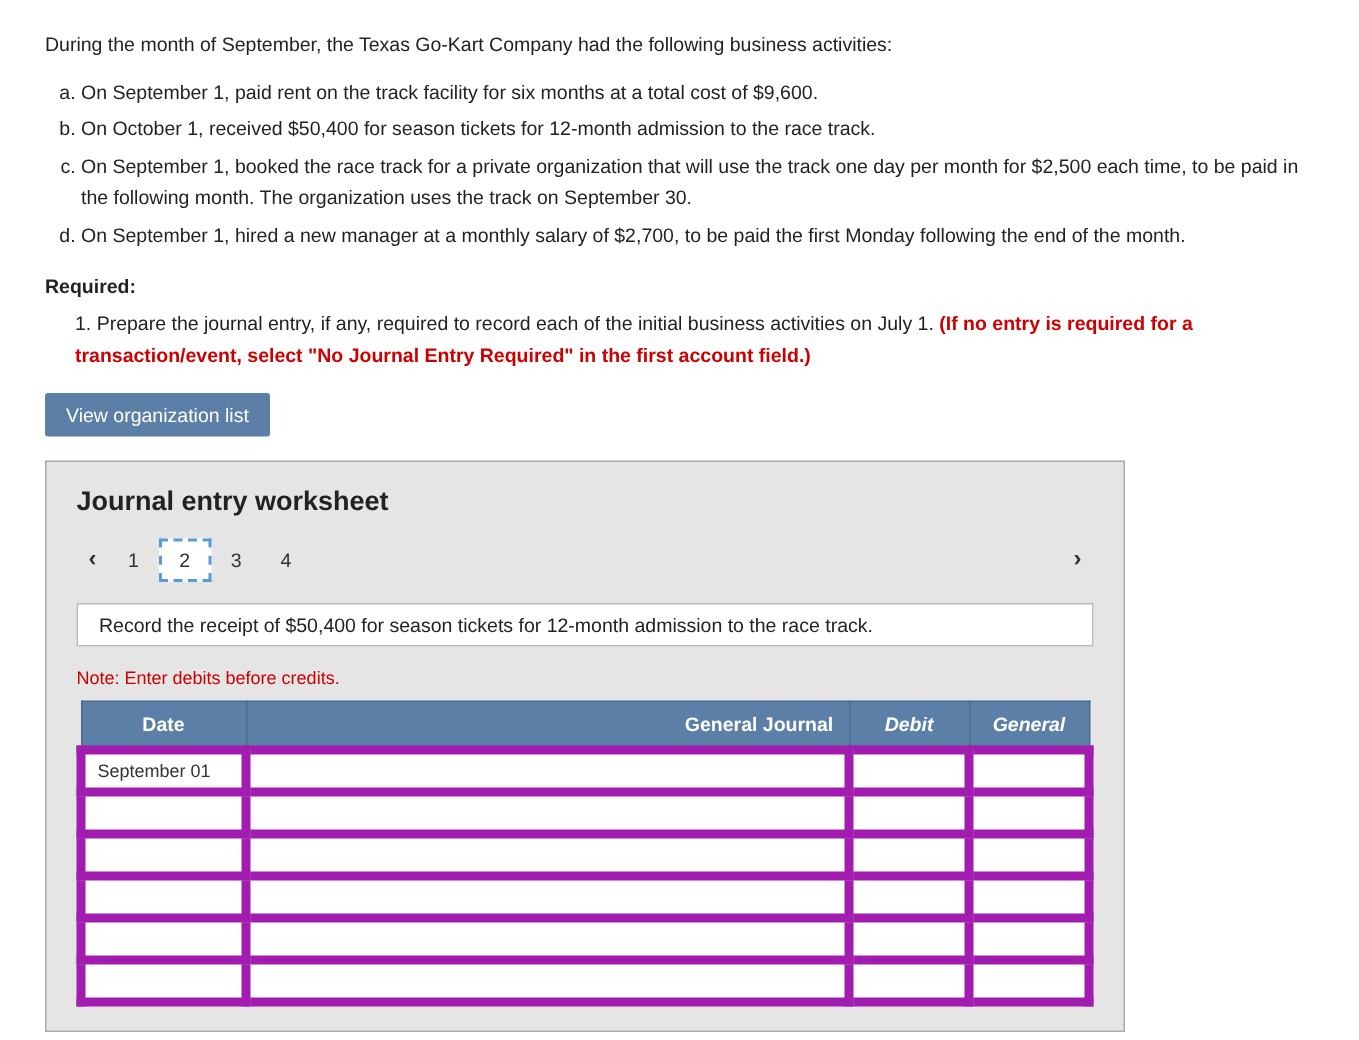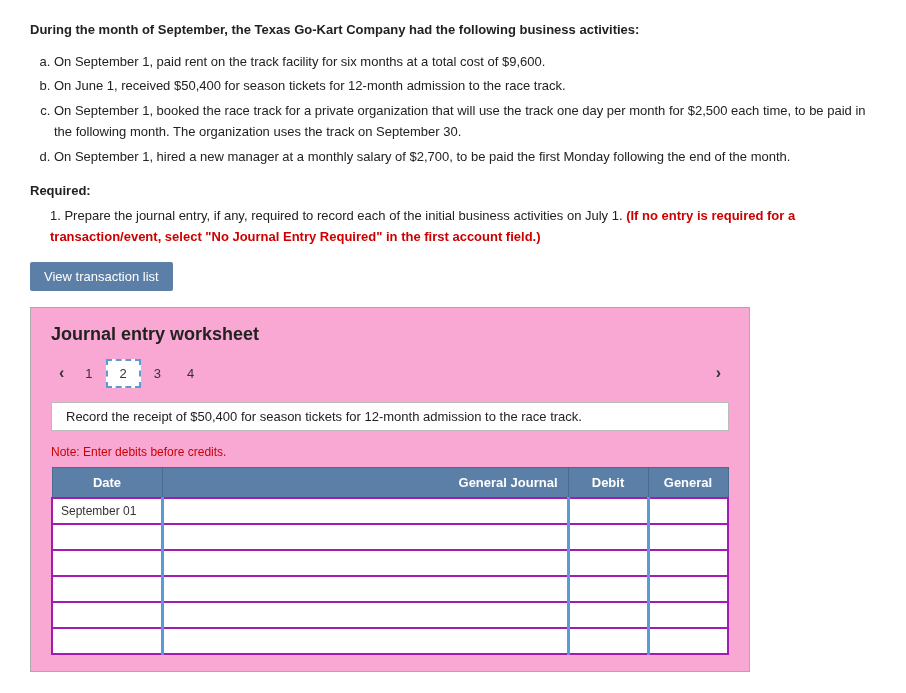--- a/index.html
+++ b/index.html
@@ -8,21 +8,20 @@
       font-size: 13px;
       color: #222;
       background: #fff;
       padding: 20px 30px;
       width: 906px;
       min-height: 693px;
     }
     .intro-text {
       margin-bottom: 12px;
       line-height: 1.5;
-      font-weight: bold;
     }
     .activities-list {
       margin-left: 24px;
       margin-bottom: 14px;
       line-height: 1.6;
     }
     .activities-list li {
       margin-bottom: 4px;
     }
     .required-section {
@@ -46,21 +45,21 @@
       border: none;
       padding: 7px 14px;
       font-size: 13px;
       cursor: pointer;
       margin-bottom: 16px;
       border-radius: 2px;
     }
     .worksheet-container {
       border: 1px solid #aaa;
       padding: 16px 20px;
-      background: #f9a8d4;
+      background: #e5e5e5;
       max-width: 720px;
     }
     .worksheet-title {
       font-size: 18px;
       font-weight: bold;
       margin-bottom: 14px;
     }
     .tab-nav {
       display: flex;
       align-items: center;
@@ -117,23 +116,24 @@
     .journal-table th.date-col {
       width: 110px;
     }
     .journal-table th.general-col {
       width: auto;
       text-align: right;
     }
     .journal-table th.debit-col,
     .journal-table th.credit-col {
       width: 80px;
+      font-style: italic;
     }
     .journal-table td {
-      border: 2px solid #a21caf;
+      border: 6px solid #a21caf;
       padding: 0;
       height: 26px;
       background: #fff;
     }
     .journal-table td.date-cell {
       padding: 4px 8px;
       font-size: 12px;
       color: #333;
     }
     .journal-table td input {
@@ -154,33 +154,33 @@
   </style>
 </head>
 <body>
 
 
 
 <p class="intro-text">During the month of September, the Texas Go-Kart Company had the following business activities:</p>
 
 <ol class="activities-list" type="a">
   <li>On September 1, paid rent on the track facility for six months at a total cost of $9,600.</li>
-  <li>On June 1, received $50,400 for season tickets for 12-month admission to the race track.</li>
+  <li>On October 1, received $50,400 for season tickets for 12-month admission to the race track.</li>
   <li>On September 1, booked the race track for a private organization that will use the track one day per month for $2,500 each time, to be paid in the following month. The organization uses the track on September 30.</li>
   <li>On September 1, hired a new manager at a monthly salary of $2,700, to be paid the first Monday following the end of the month.</li>
 </ol>
 
 <div class="required-section">
   <p class="required-label">Required:</p>
   <p class="required-item">
     <span>1. Prepare the journal entry, if any, required to record each of the initial business activities on July 1. </span><span class="red-text">(If no entry is required for a transaction/event, select "No Journal Entry Required" in the first account field.)</span>
   </p>
 </div>
 
-<button class="btn-view">View transaction list</button>
+<button class="btn-view">View organization list</button>
 
 <div class="worksheet-container">
   <div class="worksheet-title">Journal entry worksheet</div>
 
   <div class="tab-nav">
     <span class="nav-arrow">‹</span>
     <div class="tab-item">1</div>
     <div class="tab-item active">2</div>
     <div class="tab-item">3</div>
     <div class="tab-item">4</div>

